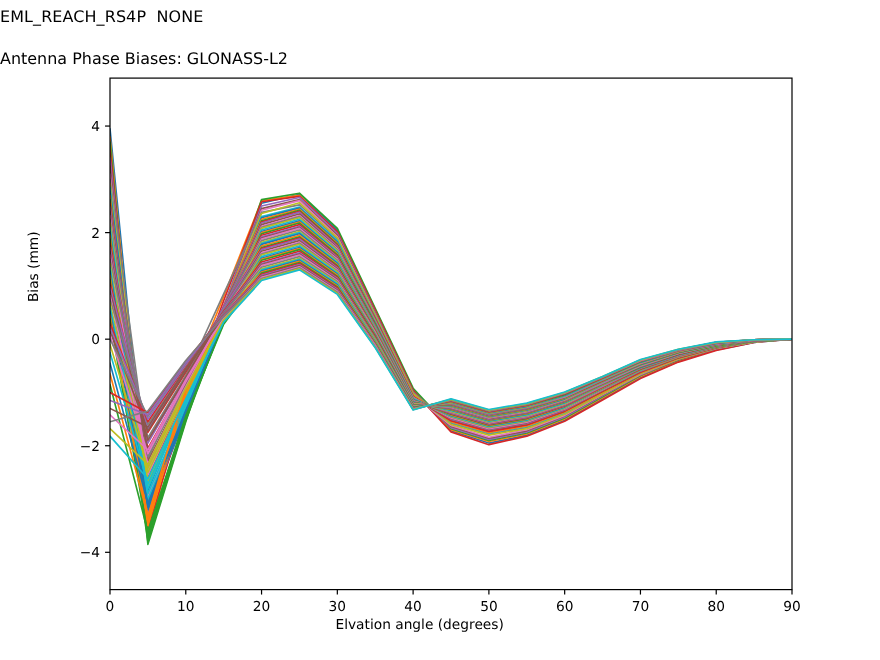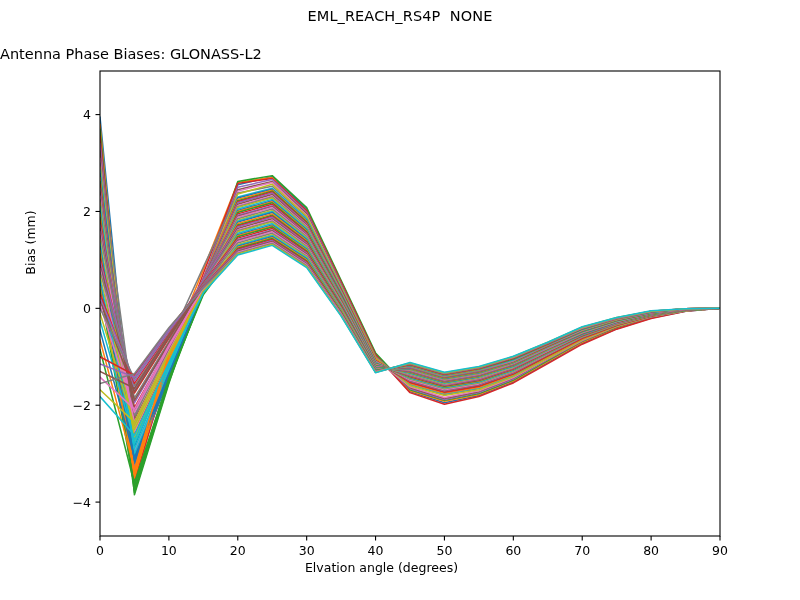--- a/index.html
+++ b/index.html
@@ -17,21 +17,20 @@
     position: relative;
     width: 800px;
     height: 600px;
     background: #ffffff;
   }
   .suptitle {
     position: absolute;
     left: 0;
     top: 8px;
     width: 800px;
-    text-align: center;
     font-size: 14.5px;
     color: #000000;
     letter-spacing: 0.1px;
     white-space: pre;
   }
   .axtitle {
     position: absolute;
     left: 0;
     top: 46px;
     width: 800px;

